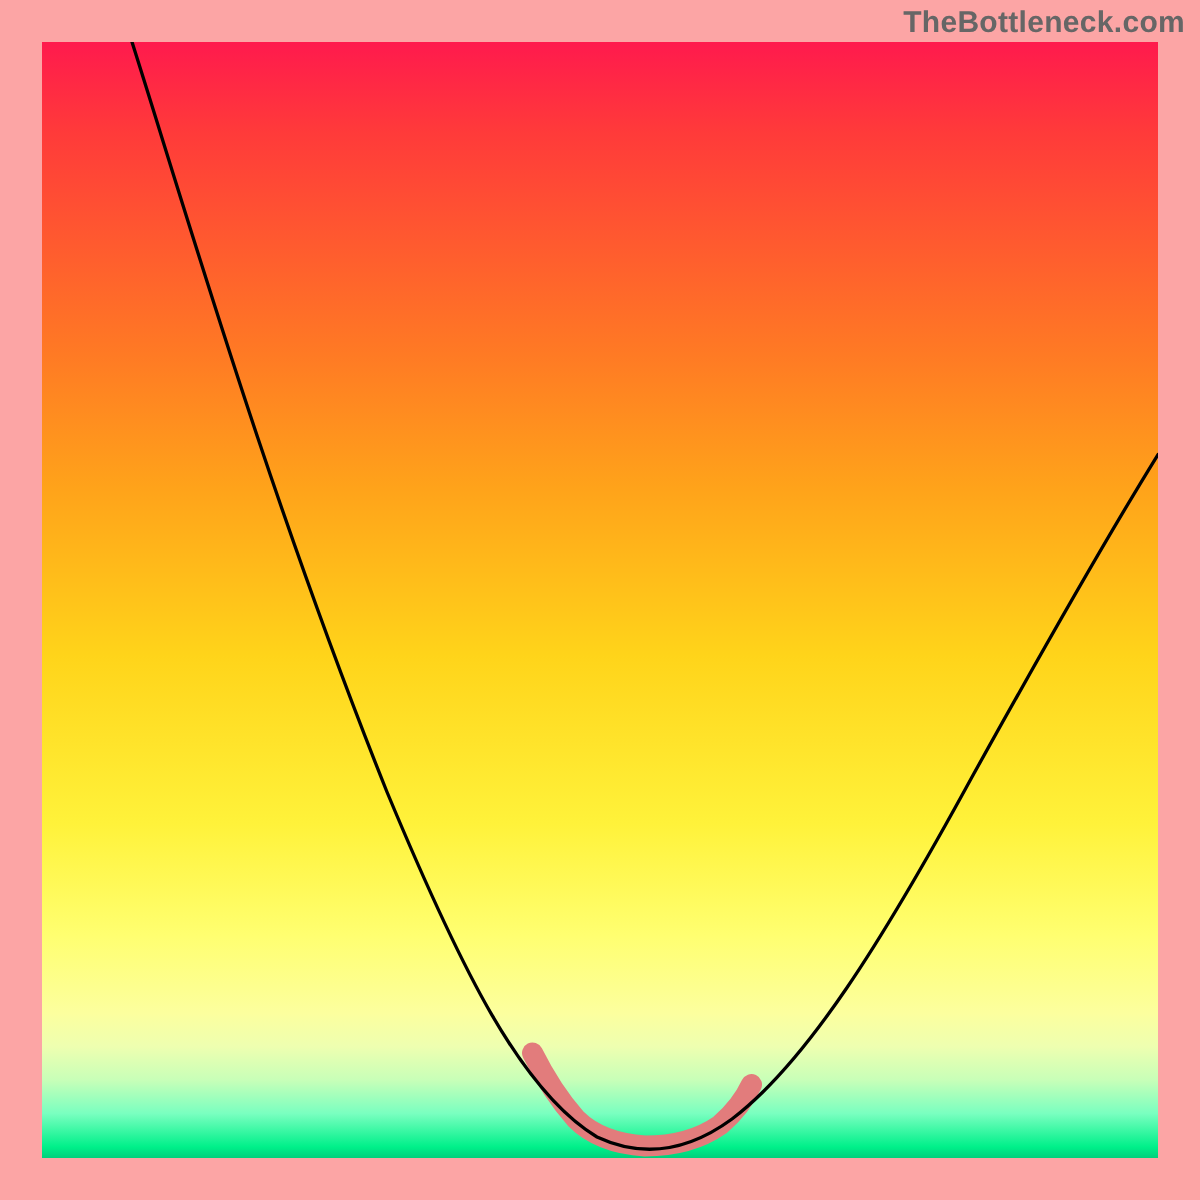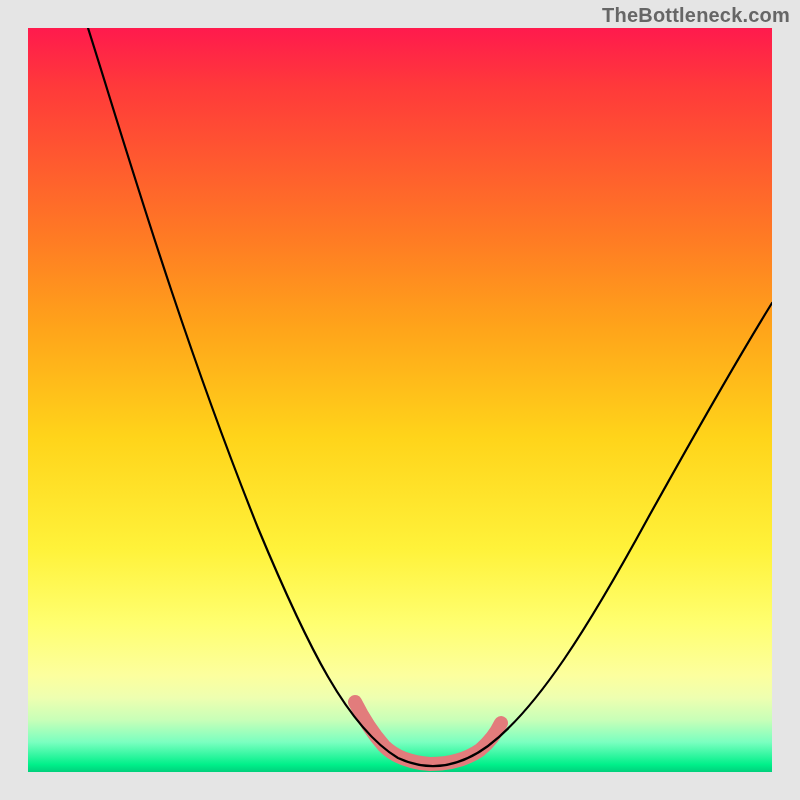--- a/index.html
+++ b/index.html
@@ -7,21 +7,21 @@
     padding: 0;
     width: 800px;
     height: 800px;
     overflow: hidden;
     font-family: Arial, Helvetica, sans-serif;
   }
   .frame {
     position: relative;
     width: 800px;
     height: 800px;
-    background: #e5e5e5;
+    background: #fca5a5;
   }
   .plot {
     position: absolute;
     left: 28px;
     top: 28px;
     width: 744px;
     height: 744px;
     background: linear-gradient(to bottom,
       #ff1a4d 0%,
       #ff3a3a 8%,

